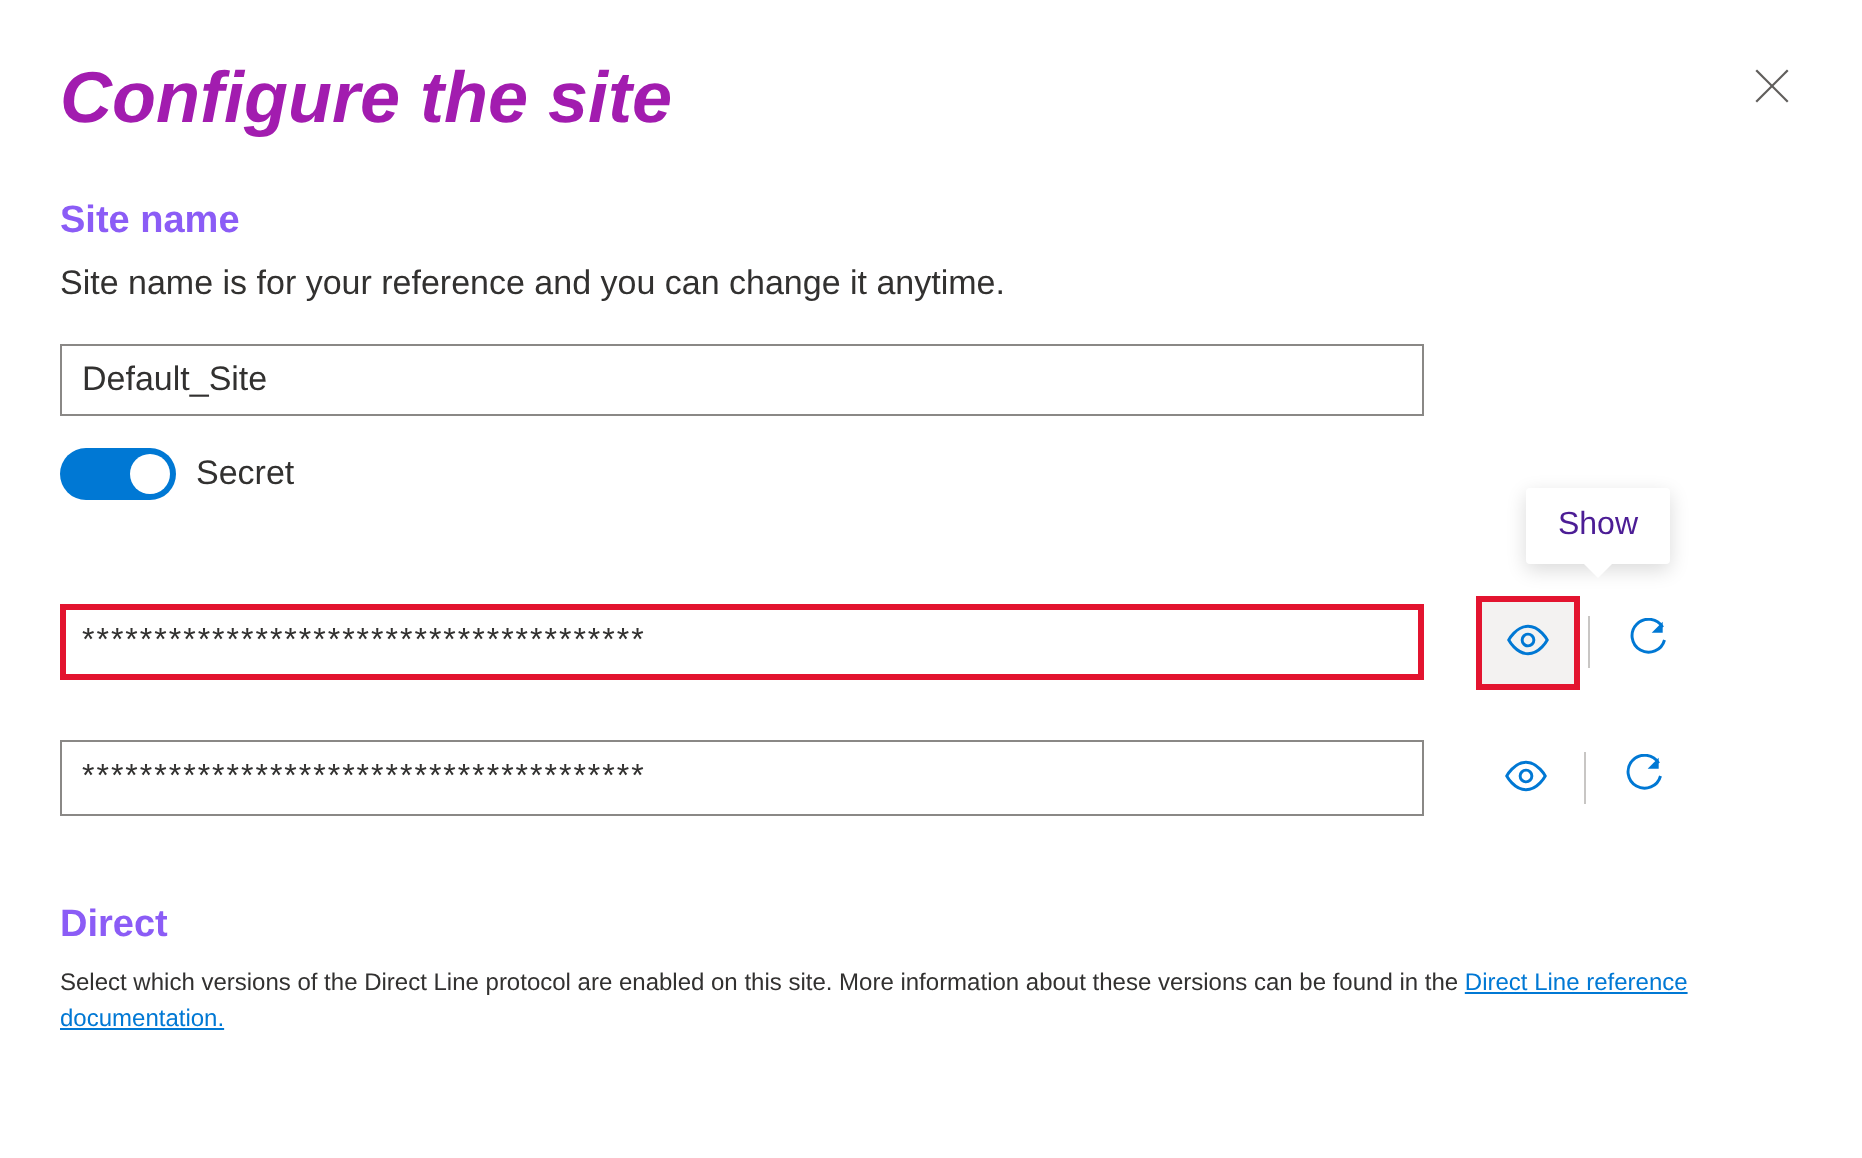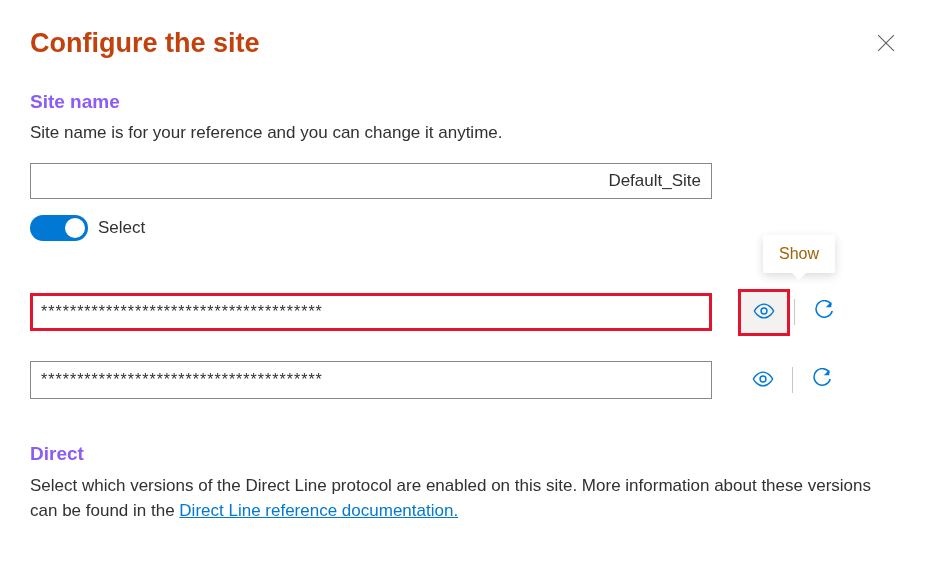--- a/index.html
+++ b/index.html
@@ -16,23 +16,24 @@
       color: #323130;
       position: relative;
     }
     .header {
       display: flex;
       justify-content: space-between;
       align-items: flex-start;
       margin-bottom: 30px;
     }
     .panel-title {
-      font-size: 27px;
+      font-size: 36px;
       font-weight: 600;
-      color: #c2410c;
+      color: #a21caf;
+      font-style: italic;
     }
     .close-btn {
       background: none;
       border: none;
       cursor: pointer;
       padding: 6px;
       color: #605e5c;
       display: flex;
       align-items: center;
       justify-content: center;
@@ -56,21 +57,20 @@
     .text-input {
       width: 682px;
       padding: 7px 10px;
       font-size: 17px;
       border: 1px solid #8a8886;
       background: #fff;
       color: #323130;
       font-family: inherit;
       margin-bottom: 16px;
       display: block;
-      text-align: right;
     }
     .toggle-row {
       display: flex;
       align-items: center;
       gap: 10px;
       margin-bottom: 48px;
     }
     .toggle {
       width: 58px;
       height: 26px;
@@ -152,38 +152,38 @@
       background: #c8c6c4;
       margin: 0 4px;
     }
     .tooltip {
       position: absolute;
       top: -54px;
       right: 66px;
       background: #fff;
       padding: 10px 16px;
       font-size: 16px;
-      color: #a16207;
+      color: #4c1d95;
       box-shadow: 0 3px 10px rgba(0,0,0,0.15);
       border-radius: 2px;
     }
     .tooltip::after {
       content: "";
       position: absolute;
       bottom: -7px;
       left: 50%;
       transform: translateX(-50%);
       width: 0;
       height: 0;
       border-left: 8px solid transparent;
       border-right: 8px solid transparent;
       border-top: 8px solid #fff;
     }
     .version-desc {
-      font-size: 17px;
+      font-size: 12px;
       color: #323130;
       line-height: 1.5;
     }
     .link {
       color: #0078d4;
       text-decoration: underline;
       cursor: pointer;
     }
   </style>
 </head>
@@ -202,21 +202,21 @@
 </div>
 
 <div>
   <div class="section-label">Site name</div>
   <div class="section-desc">Site name is for your reference and you can change it anytime.</div>
   <input type="text" class="text-input" value="Default_Site" style="">
   <div class="toggle-row">
     <div class="toggle">
       <div class="toggle-knob"></div>
     </div>
-    <span class="toggle-label">Select</span>
+    <span class="toggle-label">Secret</span>
   </div>
 </div>
 
 <div class="secret-keys-section">
 
   <div class="secret-row">
     <div class="tooltip">Show</div>
     <input type="text" class="secret-input highlighted" readonly="" value="***************************************" style="">
     <div class="icon-group">
       <button class="icon-btn highlighted">

